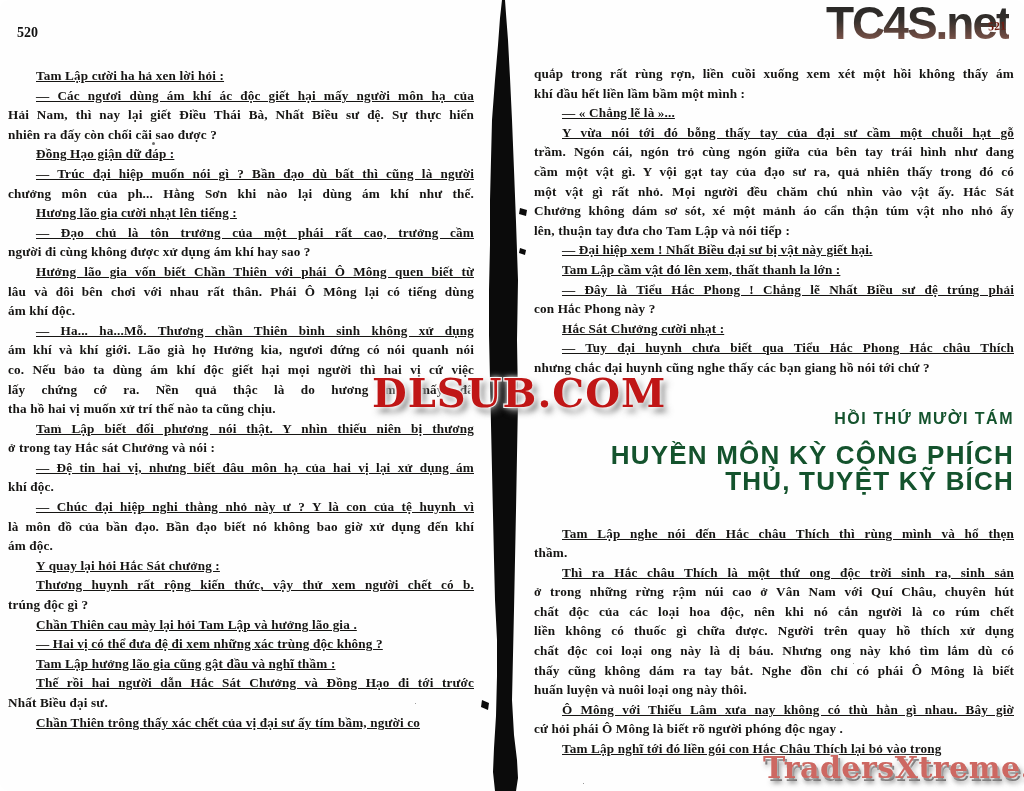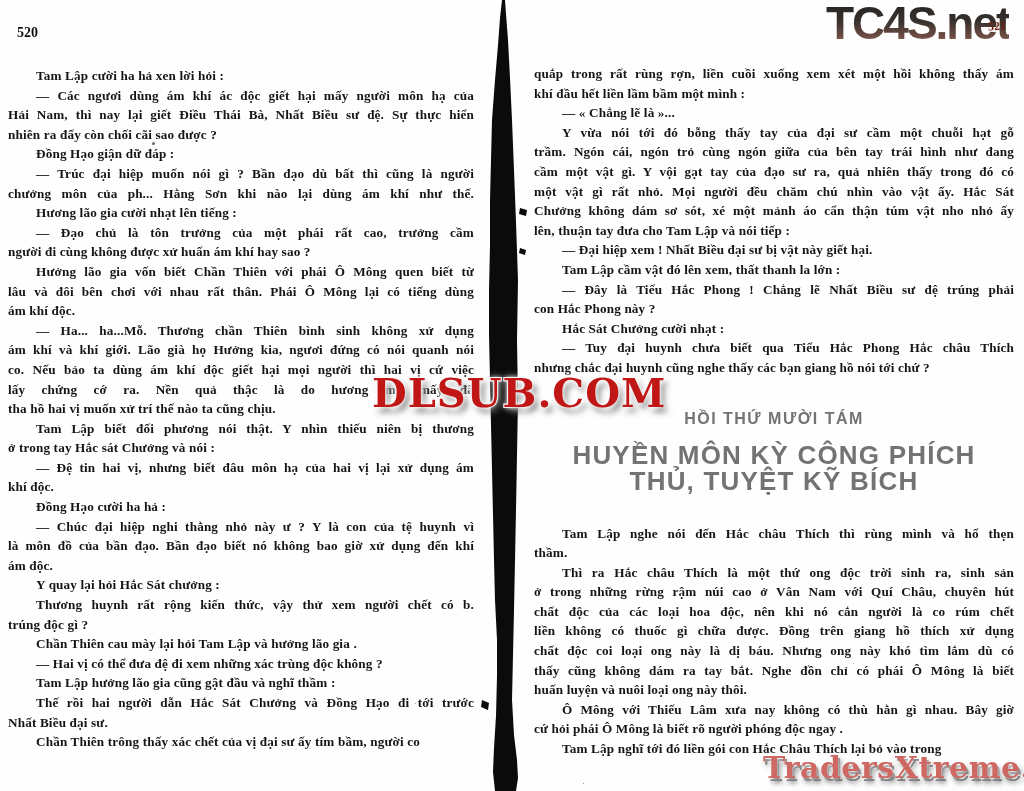--- a/index.html
+++ b/index.html
@@ -5,27 +5,27 @@
   html,body{margin:0;padding:0;background:#ffffff;}
   .canvas{position:relative;width:1024px;height:791px;background:#fefefe;overflow:hidden;
           font-family:"Liberation Serif","DejaVu Serif",serif;border-radius:9px;}
 
   
   .col{position:absolute;}
   .col-left{left:8px;top:66px;width:466px;}
   .col-right{left:534px;top:64px;width:480px;}
   .ln{height:19.6px;line-height:19.6px;overflow:hidden;font-size:13.2px;font-weight:bold;
       color:#161513;letter-spacing:.15px;white-space:normal;}
-  .ln.ind{text-indent:28px;}
+  .ln.ind{text-indent:28px;text-decoration:underline;}
   .ln.jf{text-align:justify;}
   .ln.jf::after{content:"";display:inline-block;width:100%;}
 
   
-  .chapter{margin-top:30px;margin-bottom:30px;text-align:center;
-           font-family:"Liberation Sans","DejaVu Sans",sans-serif;color:#737373;}
+  .chapter{margin-top:30px;margin-bottom:30px;text-align:right;
+           font-family:"Liberation Sans","DejaVu Sans",sans-serif;color:#14532d;}
   .kicker{font-size:16px;font-weight:bold;letter-spacing:1.5px;line-height:22px;}
   .ttl{font-size:26px;font-weight:bold;letter-spacing:1.2px;line-height:26px;margin-top:12px;}
   .ttl-line{height:26px;}
 
   
   .pgnum-left{position:absolute;left:17px;top:25px;font-size:14px;font-weight:bold;color:#111;}
   .pgnum-right{position:absolute;left:988px;top:19px;font-size:12px;font-weight:bold;
                color:#6e1b10;transform:rotate(-4deg);z-index:6;}
 
   
@@ -66,34 +66,33 @@
   <div class="col col-left">
       <div class="ln ind">Tam Lập cười ha hả xen lời hỏi :</div>
       <div class="ln ind jf">— Các ngươi dùng ám khí ác độc giết hại mấy người môn hạ của</div>
       <div class="ln jf">Hải Nam, thì nay lại giết Điều Thái Bà, Nhất Biều sư đệ. Sự thực hiển</div>
       <div class="ln">nhiên ra đấy còn chối cãi sao được ?</div>
       <div class="ln ind">Đồng Hạo giận dữ đáp :</div>
       <div class="ln ind jf">— Trúc đại hiệp muốn nói gì ? Bần đạo dù bất thì cũng là người</div>
       <div class="ln jf">chưởng môn của ph... Hằng Sơn khi nào lại dùng ám khí như thế.</div>
       <div class="ln ind">Hương lão gia cười nhạt lên tiếng :</div>
       <div class="ln ind jf">— Đạo chủ là tôn trưởng của một phái rất cao, trưởng cầm</div>
-      <div class="ln">người đi cùng không được xử huấn ám khí hay sao ?</div>
+      <div class="ln">người đi cùng không được xử dụng ám khí hay sao ?</div>
       <div class="ln ind jf">Hưởng lão gia vốn biết Chần Thiên với phái Ô Mông quen biết từ</div>
       <div class="ln jf">lâu và đôi bên chơi với nhau rất thân. Phái Ô Mông lại có tiếng dùng</div>
       <div class="ln">ám khí độc.</div>
       <div class="ln ind jf">— Ha... ha...Mỗ. Thương chần Thiên bình sinh không xử dụng</div>
       <div class="ln jf">ám khí và khí giới. Lão già họ Hưởng kia, ngươi đứng có nói quanh nói</div>
       <div class="ln jf">co. Nếu bảo ta dùng ám khí độc giết hại mọi người thì hai vị cứ việc</div>
       <div class="ln jf">lấy chứng cớ ra. Nền quả thậc là do hương mỗ mấy đã</div>
       <div class="ln">tha hồ hai vị muốn xử trí thế nào ta cũng chịu.</div>
       <div class="ln ind jf">Tam Lập biết đối phương nói thật. Y nhìn thiếu niên bị thương</div>
       <div class="ln">ở trong tay Hắc sát Chưởng và nói :</div>
       <div class="ln ind jf">— Đệ tin hai vị, nhưng biết đâu môn hạ của hai vị lại xử dụng ám</div>
       <div class="ln">khí độc.</div>
-      <div class="ln ind">Đồng Hạo cười ha hả :</div>
       <div class="ln ind jf">— Chúc đại hiệp nghi thằng nhỏ này ư ? Y là con của tệ huynh vì</div>
       <div class="ln jf">là môn đồ của bần đạo. Bần đạo biết nó không bao giờ xử dụng đến khí</div>
       <div class="ln">ám độc.</div>
       <div class="ln ind">Y quay lại hỏi Hắc Sát chưởng :</div>
       <div class="ln ind jf">Thương huynh rất rộng kiến thức, vậy thử xem người chết có b.</div>
       <div class="ln">trúng độc gì ?</div>
       <div class="ln ind">Chần Thiên cau mày lại hỏi Tam Lập và hưởng lão gia .</div>
       <div class="ln ind">— Hai vị có thể đưa đệ đi xem những xác trùng độc không ?</div>
       <div class="ln ind">Tam Lập hưởng lão gia cũng gật đầu và nghĩ thầm :</div>
       <div class="ln ind jf">Thế rồi hai người dẫn Hắc Sát Chưởng và Đồng Hạo đi tới trước</div>
@@ -127,21 +126,21 @@
           <div class="ttl-line">HUYỀN MÔN KỲ CÔNG PHÍCH</div>
           <div class="ttl-line">THỦ, TUYỆT KỸ BÍCH</div>
         </div>
     </div>
     <div>
         <div class="ln ind jf">Tam Lập nghe nói đến Hắc châu Thích thì rùng mình và hổ thẹn</div>
         <div class="ln">thầm.</div>
         <div class="ln ind jf">Thì ra Hắc châu Thích là một thứ ong độc trời sinh ra, sinh sản</div>
         <div class="ln jf">ở trong những rừng rậm núi cao ở Vân Nam với Quí Châu, chuyên hút</div>
         <div class="ln jf">chất độc của các loại hoa độc, nên khi nó cắn người là co rúm chết</div>
-        <div class="ln jf">liền không có thuốc gì chữa được. Đồng trên giang hồ thích xử dụng</div>
+        <div class="ln jf">liền không có thuốc gì chữa được. Người trên quay hồ thích xử dụng</div>
         <div class="ln jf">chất độc coi loại ong này là dị báu. Nhưng ong này khó tìm lắm dù có</div>
         <div class="ln jf">thấy cũng không dám ra tay bắt. Nghe đồn chỉ có phái Ô Mông là biết</div>
         <div class="ln">huấn luyện và nuôi loại ong này thôi.</div>
         <div class="ln ind jf">Ô Mông với Thiếu Lâm xưa nay không có thù hằn gì nhau. Bây giờ</div>
         <div class="ln">cứ hỏi phái Ô Mông là biết rõ người phóng độc ngay .</div>
         <div class="ln ind">Tam Lập nghĩ tới đó liền gói con Hắc Châu Thích lại bỏ vào trong</div>
       </div>
   </div>
 
   <svg class="spine" width="1024" height="791" viewBox="0 0 1024 791" aria-hidden="true">

